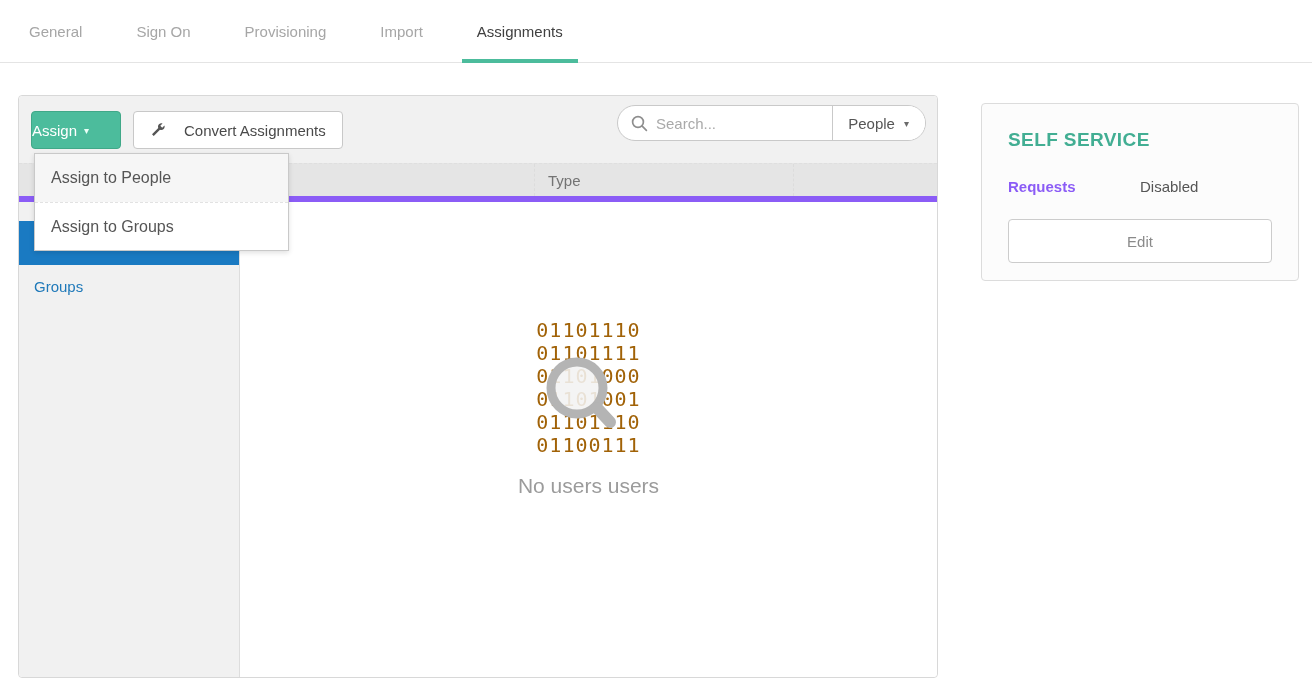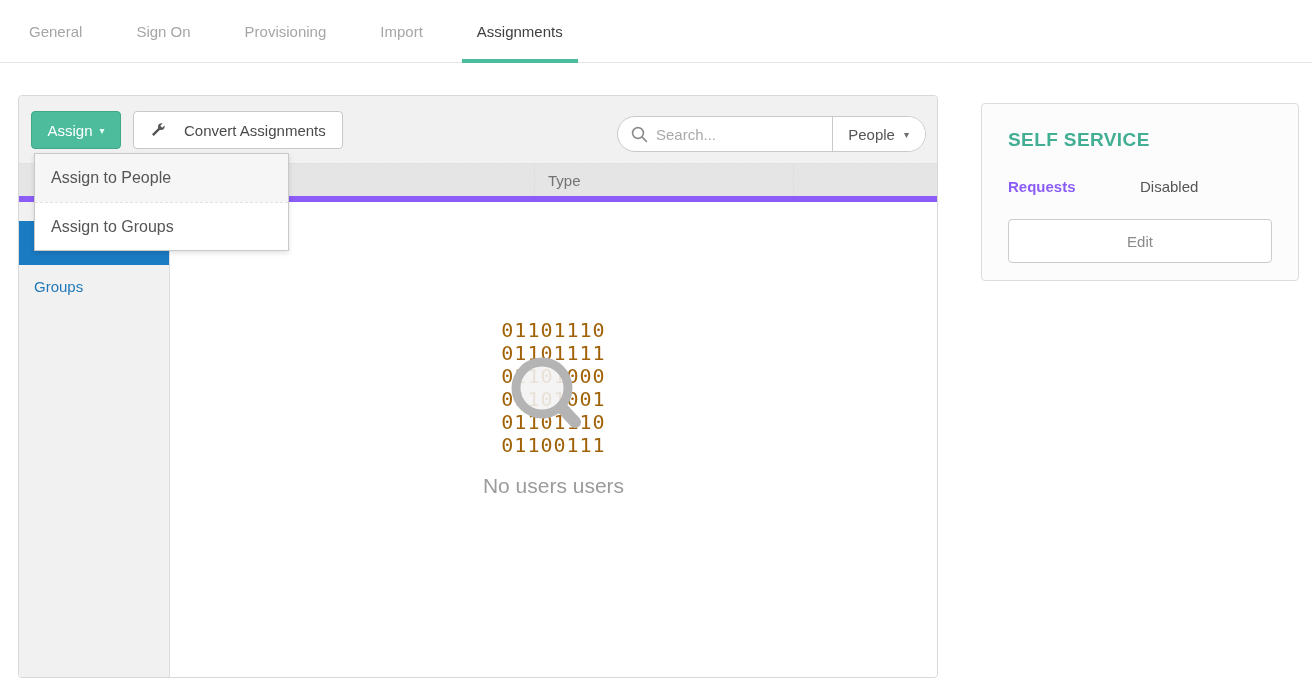--- a/index.html
+++ b/index.html
@@ -17,30 +17,30 @@
   .tab.active { color: #404040; }
   .tab.active::after { content: ""; position: absolute; left: 0; right: 0;
     bottom: -1px; height: 4px; background: #4cbc9c; }
 
   
   .panel { position: absolute; left: 18px; top: 95px; width: 920px; height: 583px;
     background: #fff; border: 1px solid #d8d8d8; border-radius: 4px; }
 
   .toolbar { position: relative; height: 67px; background: #f1f1f1;
     border-radius: 4px 4px 0 0; }
-  .btn { display: inline-flex; align-items: center; justify-content: center;
+  .btn { display: inline-flex; align-items: center; 
     height: 38px; border-radius: 4px; font-size: 15px; cursor: pointer;
     background: #fff; border: 1px solid #c8c8c8; color: #4a4a4a; }
   .btn-assign { position: absolute; left: 12px; top: 15px; width: 90px;
     background: #4cbc9c; border: 1px solid #40a888; color: #fff; }
   .btn-assign .caret { margin-left: 7px; font-size: 10px; color: #eafff8; }
   .btn-convert { position: absolute; left: 114px; top: 15px; padding: 0 16px; gap: 9px; }
   .btn-convert svg { margin-right: 9px; }
 
-  .search-pill { position: absolute; right: 11px; top: 20px; width: 309px; height: 36px;
+  .search-pill { position: absolute; right: 11px; top: 9px; width: 309px; height: 36px;
     background: #fff; border: 1px solid #c9c9c9; border-radius: 18px;
     display: flex; align-items: stretch; overflow: hidden; }
   .search-seg { flex: 1; display: flex; align-items: center; padding-left: 13px; }
   .search-seg input { border: none; outline: none; background: transparent;
     font-size: 15px; color: #555; width: 160px; margin-left: 8px;
     font-family: "Liberation Sans", sans-serif; }
   .search-seg input::placeholder { color: #a9a9a9; }
   .scope-seg { display: flex; align-items: center; border-left: 1px solid #c9c9c9;
     padding: 0 16px 0 15px; font-size: 15px; color: #555; cursor: pointer;
     background: #fff; }
@@ -49,21 +49,21 @@
   .thead { display: flex; height: 39px; background: #e5e5e5;
     border-top: 1px dashed #dfdfdf; border-bottom: 6px solid #8b5cf6;
     font-size: 15px; color: #737373; }
   .th { display: flex; align-items: center; padding-left: 13px; }
   .th-1 { width: 516px; border-right: 1px dashed #dcdcdc; }
   .th-2 { width: 259px; border-right: 1px dashed #dcdcdc; }
   .th-3 { flex: 1; }
 
   .tbody { position: absolute; left: 0; top: 106px; bottom: 0; right: 0;
     display: flex; }
-  .side-tabs { width: 151px; background: #f1f1f1; border-right: 1px solid #ddd;
+  .side-tabs { width: 221px; background: #f1f1f1; border-right: 1px solid #ddd;
     border-radius: 0 0 0 4px; padding-top: 19px; }
   .side-tab { height: 44px; line-height: 44px; padding-left: 15px;
     font-size: 15px; cursor: pointer; }
   .side-tab.selected { background: #1a7ac2; color: #fff; }
   .side-tab.link { color: #1f79b9; }
 
   .content { flex: 1; background: #fff; border-radius: 0 0 4px 0;
     display: flex; justify-content: center; }
   .empty-state { position: relative; width: 300px; margin-top: 117px;
     text-align: center; }

